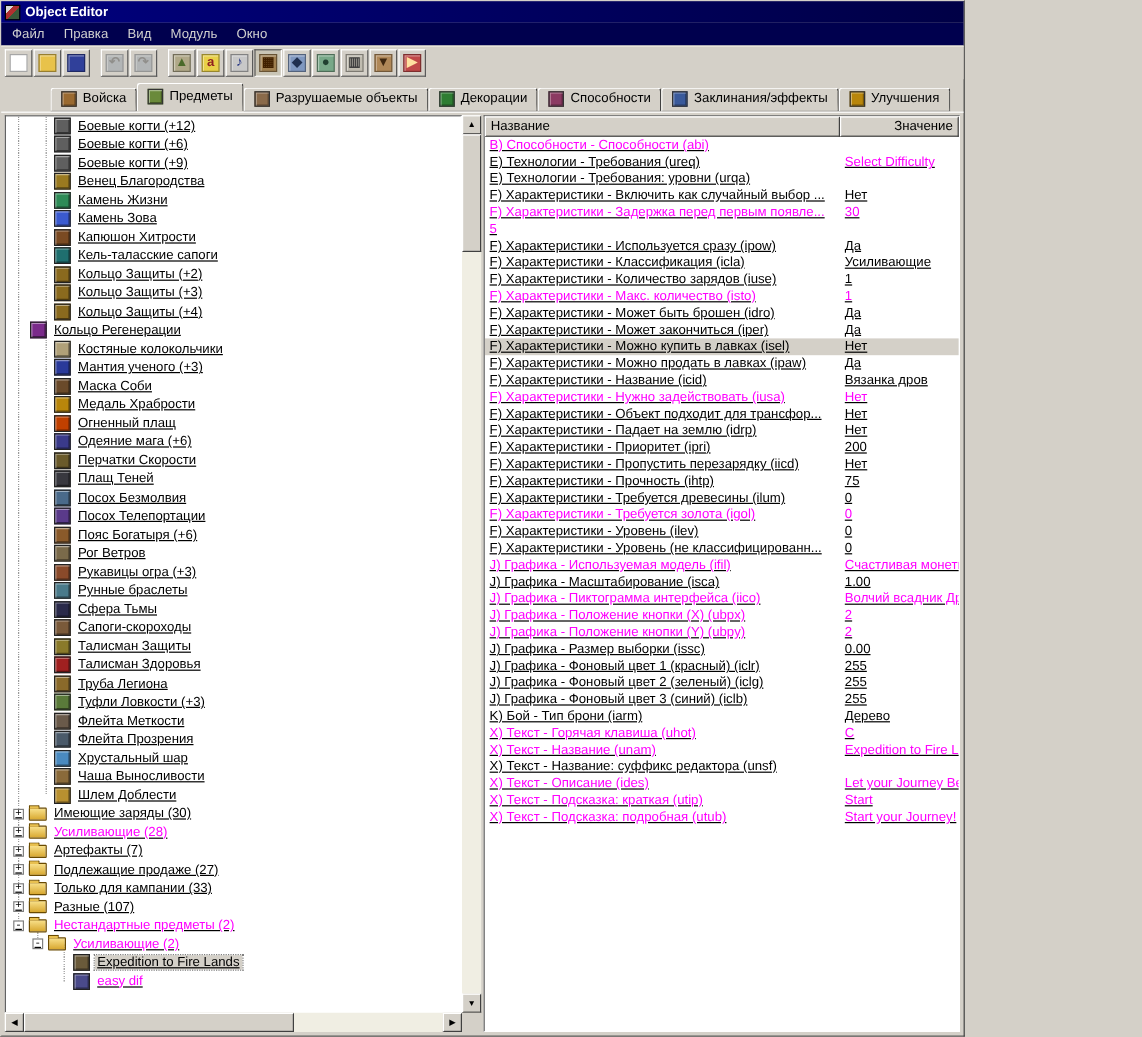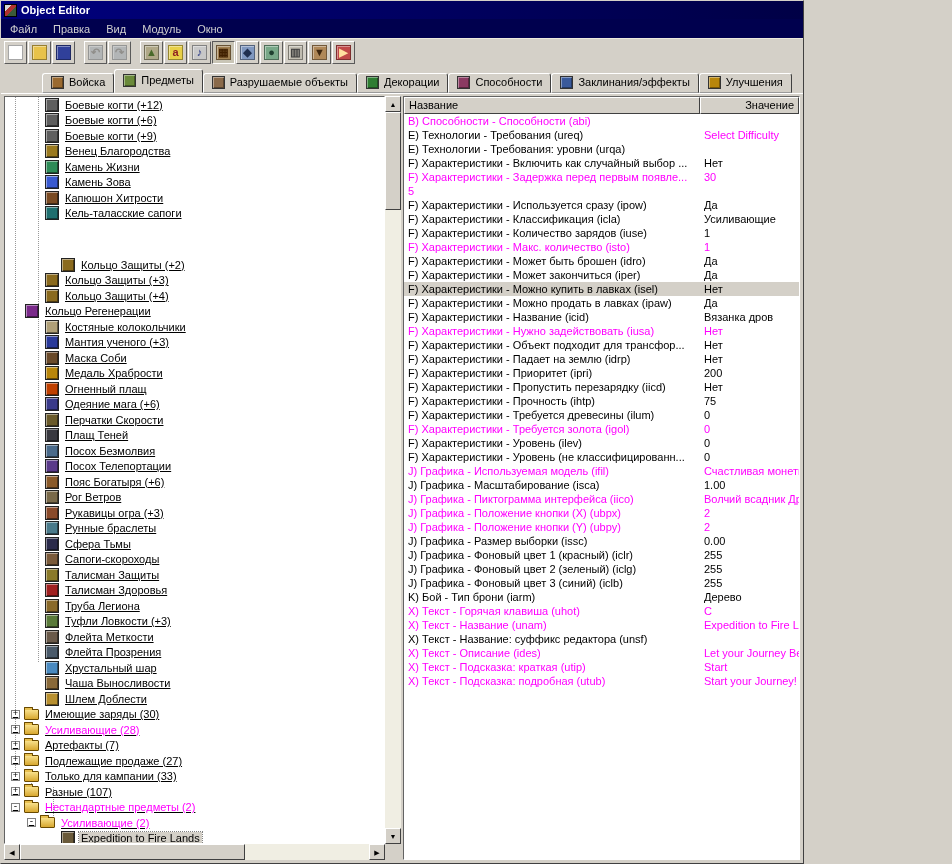--- a/index.html
+++ b/index.html
@@ -88,21 +88,21 @@
   .corner { position:absolute; right:0; bottom:0; width:16px; height:16px; background:#D4D0C8; }
 
   
   .right-panel { flex:1; min-width:0; display:flex; flex-direction:column; background:#fff;
     border:1px solid; border-color:#636363 #ffffff #ffffff #636363; }
   .thead { flex:0 0 17px; display:flex; }
   .th { background:#D4D0C8; padding:1px 4px 0; overflow:hidden; white-space:nowrap;
     border:1px solid; border-color:#ffffff #404040 #404040 #ffffff; }
   .th.name { flex:0 0 296px; }
   .th.value { flex:1;text-align:right; }
-  .tbody { flex:1; overflow:hidden; }
+  .tbody { flex:1; overflow:hidden;text-decoration:underline; }
   .prow { display:flex; height:14px; align-items:center; }
   .prow.selected { background:#D4D0C8; }
   .pcell { padding:0 4px; white-space:nowrap; overflow:hidden; }
   .pname { flex:0 0 296px; }
   .pvalue { flex:1; }
   .mag { color:#FF00FF; }
 </style>
 </head>
 <body>
 
@@ -231,21 +231,21 @@
               <span class="tlabel">Камень Зова</span>
             </div>
             <div class="trow" style="padding-left: 40px;">
               <span class="item-ic" style="background: rgb(122, 74, 34);"></span>
               <span class="tlabel">Капюшон Хитрости</span>
             </div>
             <div class="trow" style="padding-left: 40px;">
               <span class="item-ic" style="background: rgb(31, 111, 111);"></span>
               <span class="tlabel">Кель-таласские сапоги</span>
             </div>
-            <div class="trow" style="padding-left: 56px; margin-top: 36px;">
+            <div class="trow" style="padding-left: 40px;">
               <span class="item-ic" style="background: rgb(138, 106, 30);"></span>
               <span class="tlabel">Кольцо Защиты (+2)</span>
             </div>
             <div class="trow" style="padding-left: 40px;">
               <span class="item-ic" style="background: rgb(138, 106, 30);"></span>
               <span class="tlabel">Кольцо Защиты (+3)</span>
             </div>
             <div class="trow" style="padding-left: 40px;">
               <span class="item-ic" style="background: rgb(138, 106, 30);"></span>
               <span class="tlabel">Кольцо Защиты (+4)</span>

